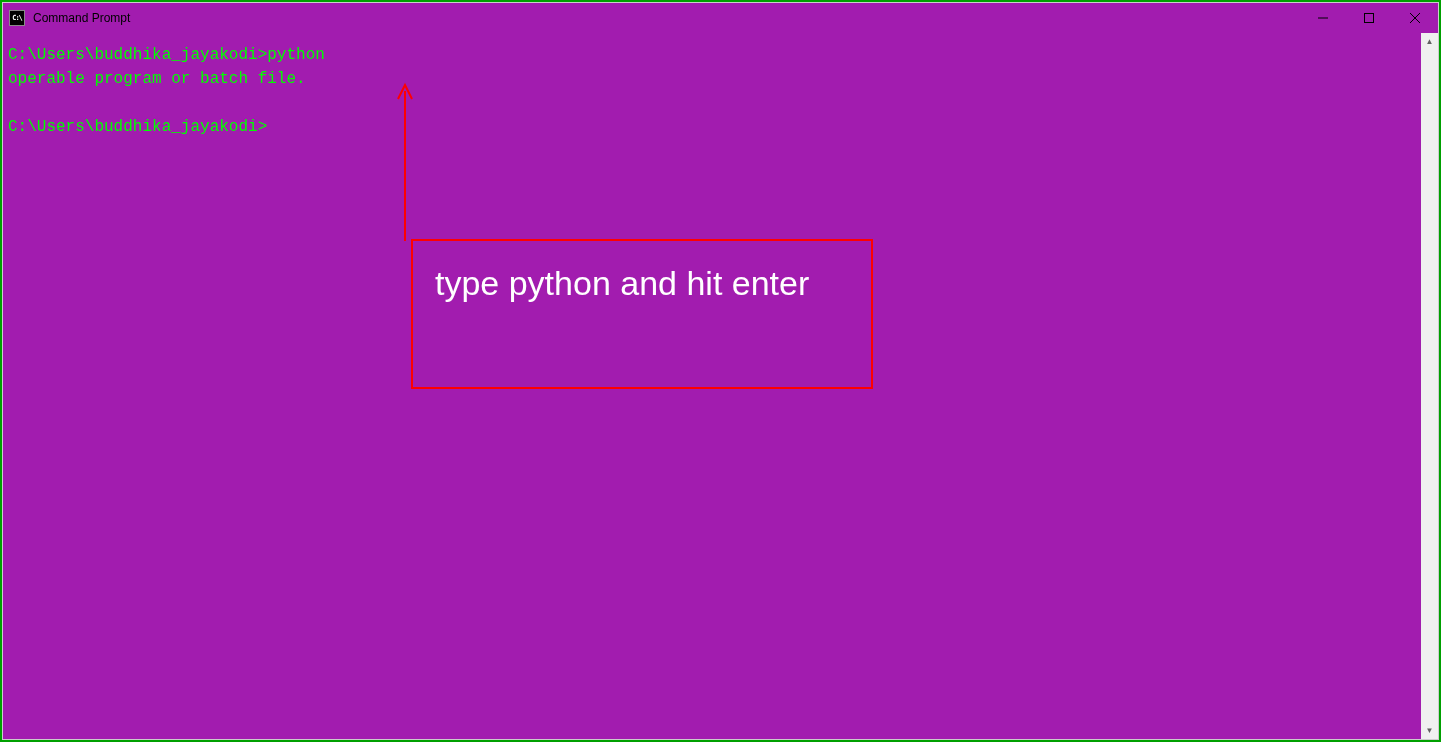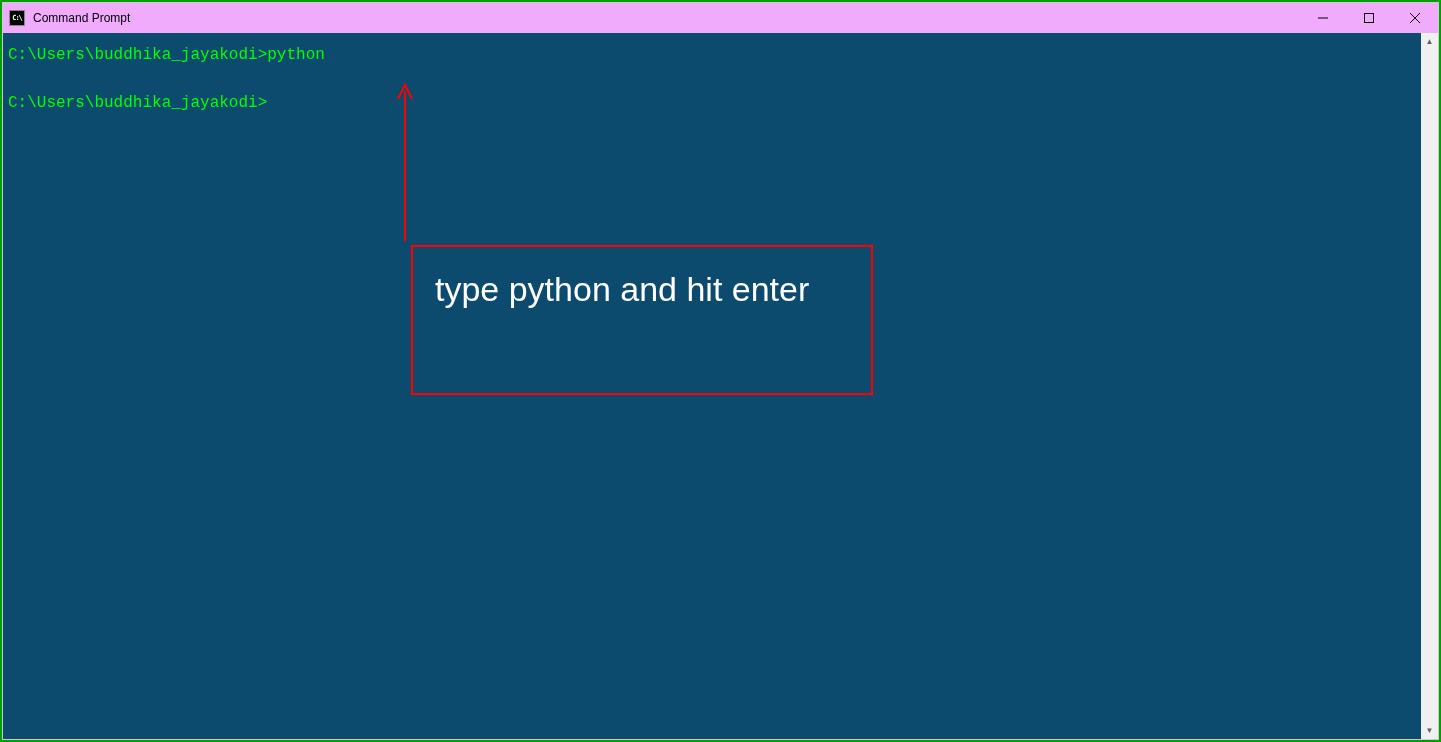--- a/index.html
+++ b/index.html
@@ -14,21 +14,21 @@
     .window {
       width: 100%;
       height: 100%;
       background: #ffffff;
       display: flex;
       flex-direction: column;
       border: 1px solid #cccccc;
     }
     .titlebar {
       height: 30px;
-      background: #f0abfc;
+      background: #a21caf;
       display: flex;
       align-items: center;
       padding-left: 6px;
       position: relative;
     }
     .titlebar-icon {
       width: 16px;
       height: 16px;
       background: #000000;
       margin-right: 8px;
@@ -69,21 +69,21 @@
     }
     .titlebar-btn svg { width: 10px; height: 10px; }
     .content-wrap {
       flex: 1;
       display: flex;
       background: #0c0c0c;
       position: relative;
     }
     .terminal {
       flex: 1;
-      background: #0c4a6e;
+      background: #a21caf;
       padding: 10px 0 0 5px;
       font-family: "Consolas", "Courier New", monospace;
       font-size: 16px;
       line-height: 24px;
       color: #00ff00;
       position: relative;
     }
     .terminal-line {
       white-space: pre;
     }
@@ -110,21 +110,21 @@
     }
     .annotation-arrow {
       position: absolute;
       left: 392px;
       top: 48px;
       pointer-events: none;
     }
     .annotation-box {
       position: absolute;
       left: 408px;
-      top: 212px;
+      top: 206px;
       width: 462px;
       height: 150px;
       border: 2px solid #ff0000;
       padding: 18px 22px;
       color: #ffffff;
       font-size: 34px;
       line-height: 48px;
       font-family: "Segoe UI", Arial, sans-serif;
       pointer-events: none;
     }
@@ -151,20 +151,21 @@
         <svg viewBox="0 0 10 10">
             <line x1="0" y1="0" x2="10" y2="10" stroke="currentColor" stroke-width="1"></line>
             <line x1="10" y1="0" x2="0" y2="10" stroke="currentColor" stroke-width="1"></line>
           </svg>
       </div>
     </div>
   </div>
   <div class="content-wrap">
     <div class="terminal">
       <div class="terminal-line"><span>C:\Users\buddhika_jayakodi&gt;</span><span>python</span></div>
+      <div class="terminal-line">operable program or batch file.</div>
       <div class="terminal-line">&nbsp;</div>
       <div class="terminal-line"><span>C:\Users\buddhika_jayakodi&gt;</span></div>
 
       <svg class="annotation-arrow" width="20" height="160">
         <line x1="10" y1="10" x2="10" y2="160" stroke="#ff0000" stroke-width="2"></line>
         <polyline points="3,18 10,4 17,18" fill="none" stroke="#ff0000" stroke-width="2"></polyline>
       </svg>
 
       <div class="annotation-box">
         <span>type python and hit enter</span>

